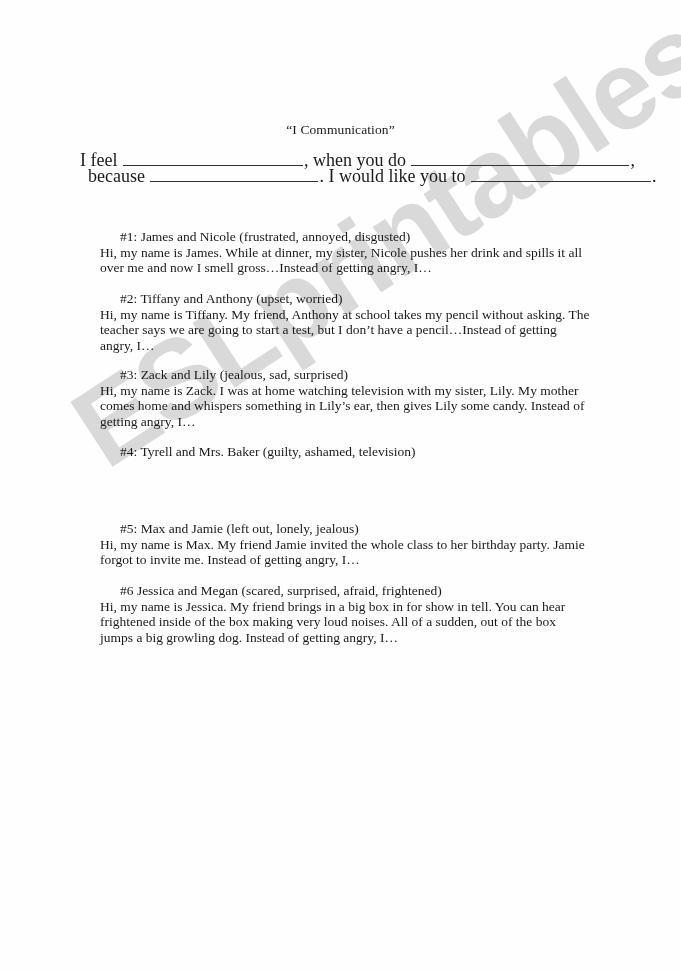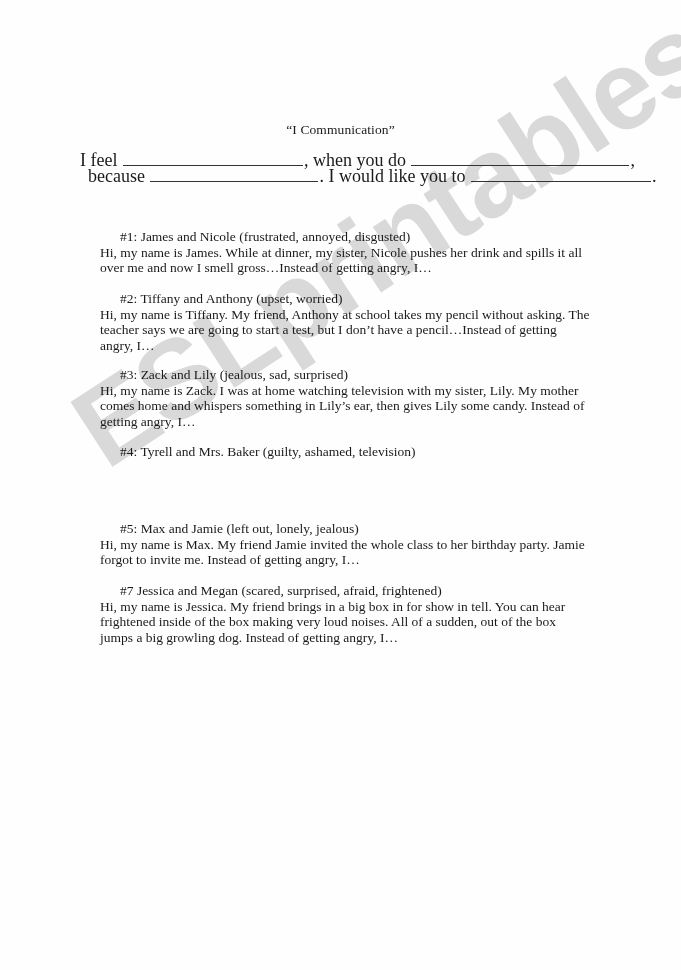--- a/index.html
+++ b/index.html
@@ -126,18 +126,18 @@
     <div class="scenario" style="top:444px">
       <div class="heading">#4: Tyrell and Mrs. Baker (guilty, ashamed, television)</div>
     </div>
 
     <div class="scenario" style="top:521px">
       <div class="heading">#5: Max and Jamie (left out, lonely, jealous)</div>
       <div class="body">Hi, my name is Max.  My friend Jamie invited the whole class to her birthday party. Jamie forgot to invite me.  Instead of getting angry, I…</div>
     </div>
 
     <div class="scenario" style="top:583px">
-      <div class="heading">#7 Jessica and Megan (scared, surprised, afraid, frightened)</div>
+      <div class="heading">#6 Jessica and Megan (scared, surprised, afraid, frightened)</div>
       <div class="body">Hi, my name is Jessica.  My friend brings in a big box in for show in tell.  You can hear frightened inside of the box making very loud noises.  All of a sudden, out of the box jumps a big growling dog.  Instead of getting angry, I…</div>
     </div>
 
   </div>
 </div>
 
 </body></html>

